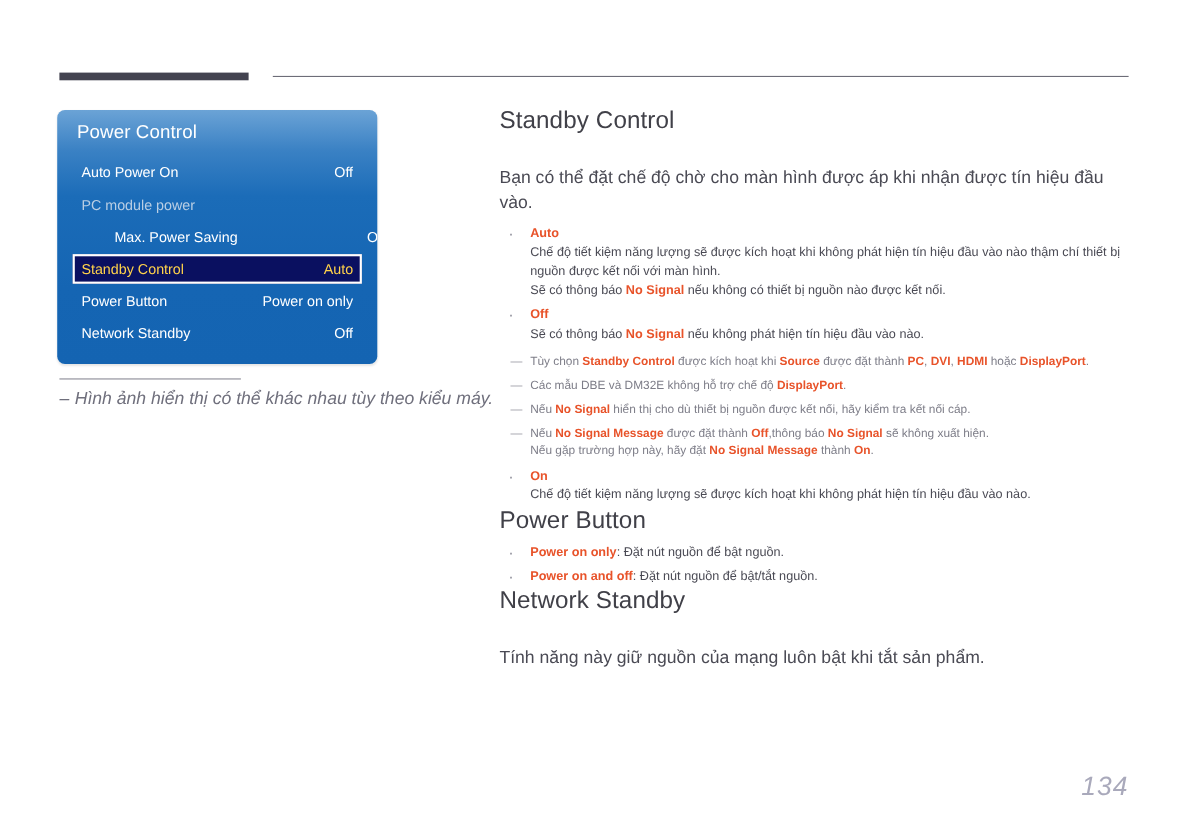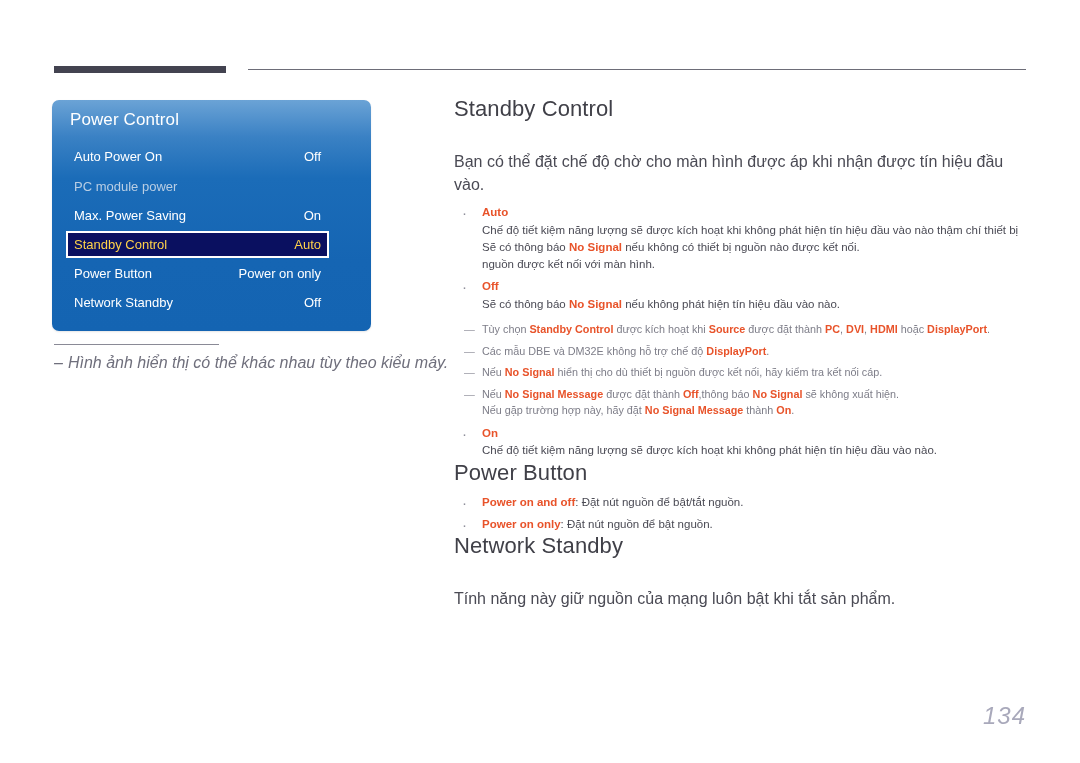--- a/index.html
+++ b/index.html
@@ -45,21 +45,20 @@
   .osd-panel {
     position: absolute;
     left: 52px;
     top: 100px;
     width: 291px;
     height: 231px;
     border-radius: 7px;
     background: linear-gradient(to bottom, #6ba3d6 0%, #3a81c4 16%, #1b6cb8 34%, #1565b3 70%, #1464b2 100%);
     box-shadow: 0 1px 2px rgba(0,0,0,0.10);
     overflow: hidden;
-    padding-left: 28px;
   }
   .osd-title {
     position: absolute;
     left: 18px;
     top: 10px;
     font-size: 17px;
     color: #ffffff;
     letter-spacing: 0.1px;
   }
   .osd-row {
@@ -235,21 +234,21 @@
   <div class="osd-row" style="top:45px;">
     <span class="label">Auto Power On</span>
     <span class="value">Off</span>
   </div>
 
   <div class="osd-row dim" style="top:75px;">
     <span class="label">PC module power</span>
     <span class="value"></span>
   </div>
 
-  <div class="osd-row" style="top:104px;">
+  <div class="osd-row" style="top:104px;margin-left:30px;">
     <span class="label">Max. Power Saving</span>
     <span class="value">On</span>
   </div>
 
   <div class="osd-row selected" style="top:131px;">
     <span class="label">Standby Control</span>
     <span class="value">Auto</span>
   </div>
 
   <div class="osd-row" style="top:162px;">
@@ -270,22 +269,22 @@
 
 <div class="content">
 
   <h2 class="section-title">Standby Control</h2>
   <p class="intro">Bạn có thể đặt chế độ chờ cho màn hình được áp khi nhận được tín hiệu đầu vào.</p>
 
   <ul class="bullets">
     <li>
       <span class="term">Auto</span>
       <span class="desc">Chế độ tiết kiệm năng lượng sẽ được kích hoạt khi không phát hiện tín hiệu đầu vào nào thậm chí thiết bị</span>
+      <span class="desc">nguồn được kết nối với màn hình.</span>
       <span class="desc"><span>Sẽ có thông báo </span><span class="orange">No Signal</span><span> nếu không có thiết bị nguồn nào được kết nối.</span></span>
-      <span class="desc">nguồn được kết nối với màn hình.</span>
     </li>
 
     <li>
       <span class="term">Off</span>
       <span class="desc"><span>Sẽ có thông báo </span><span class="orange">No Signal</span><span> nếu không phát hiện tín hiệu đầu vào nào.</span></span>
     </li>
   </ul>
 
   <ul class="notes" id="standby-notes">
       <li><span class="em">—</span><span>Tùy chọn </span><span class="hl">Standby Control</span><span> được kích hoạt khi </span><span class="hl">Source</span><span> được đặt thành </span><span class="hl">PC</span><span>, </span><span class="hl">DVI</span><span>, </span><span class="hl">HDMI</span><span> hoặc </span><span class="hl">DisplayPort</span><span>.</span></li>
@@ -297,24 +296,24 @@
   <ul class="bullets" style="margin-top:6px;">
     <li>
       <span class="term">On</span>
       <span class="desc">Chế độ tiết kiệm năng lượng sẽ được kích hoạt khi không phát hiện tín hiệu đầu vào nào.</span>
     </li>
   </ul>
 
   <h2 class="section-title section-2">Power Button</h2>
   <ul class="bullets">
     <li>
+      <span class="term">Power on only</span><span class="inline-desc">: Đặt nút nguồn để bật nguồn.</span>
+    </li>
+    <li>
       <span class="term">Power on and off</span><span class="inline-desc">: Đặt nút nguồn để bật/tắt nguồn.</span>
-    </li>
-    <li>
-      <span class="term">Power on only</span><span class="inline-desc">: Đặt nút nguồn để bật nguồn.</span>
     </li>
   </ul>
 
   <h2 class="section-title section-3">Network Standby</h2>
   <p class="intro">Tính năng này giữ nguồn của mạng luôn bật khi tắt sản phẩm.</p>
 </div>
 
 <div class="page-number">134</div>
 
 </body></html>

